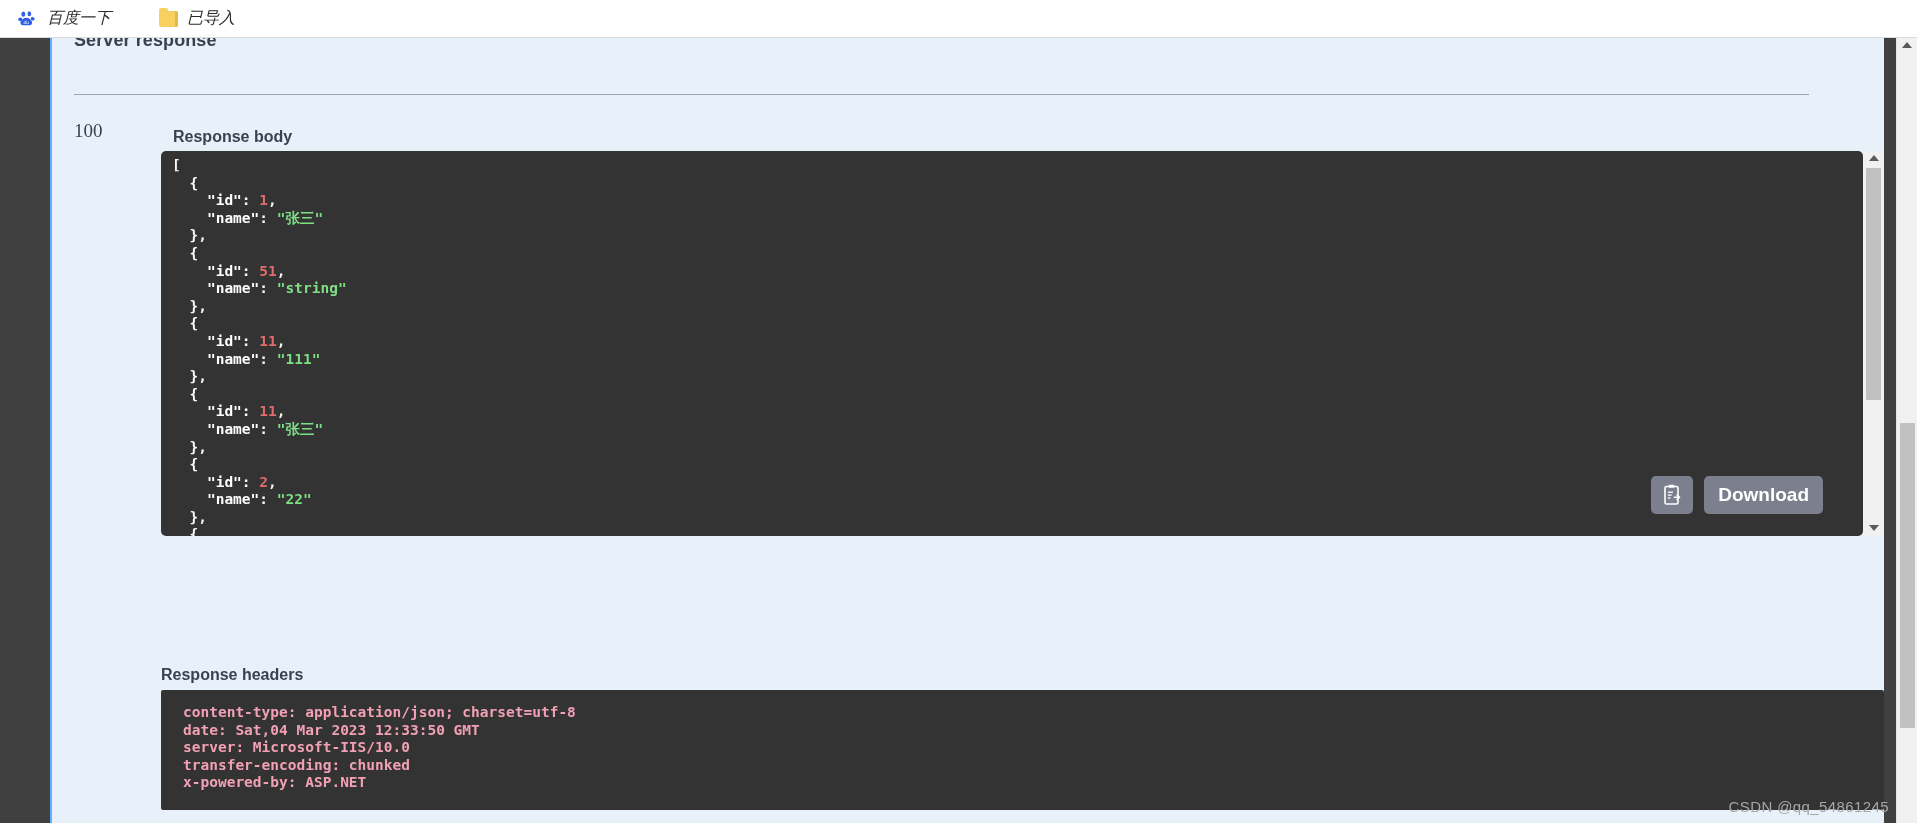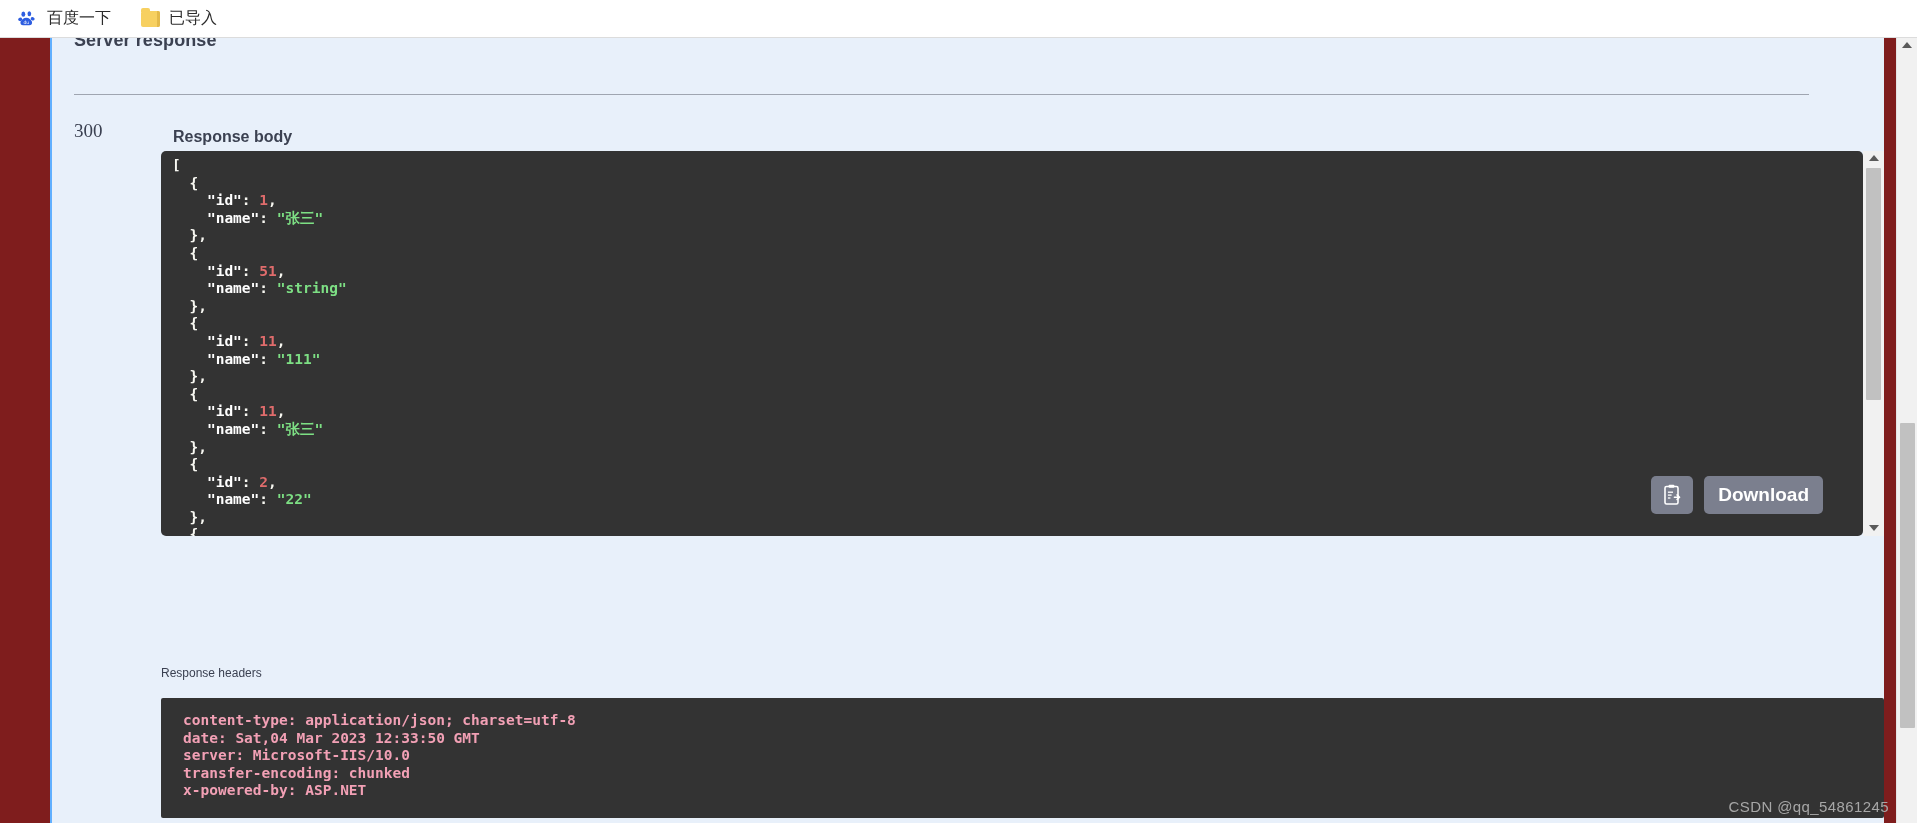--- a/index.html
+++ b/index.html
@@ -14,21 +14,22 @@
   
   #bookmarks-bar {
     position: absolute;
     left: 0; top: 0;
     width: 1917px; height: 38px;
     background: #ffffff;
     border-bottom: 1px solid #dcdcdc;
     display: flex;
     align-items: center;
     padding-left: 14px;
-    gap: 22px;
+    gap: 40px;
+    font-style: italic;
   }
   .bookmark {
     display: flex;
     align-items: center;
     gap: 9px;
     font-size: 16px;
     color: #2b2b2b;
     cursor: pointer;
     padding: 2px 4px;
     border-radius: 3px;
@@ -60,21 +61,21 @@
     width: 3px;
     background: #e3b94a;
     border-radius: 0 2px 2px 0;
   }
 
   
   #viewport {
     position: absolute;
     left: 0; top: 38px;
     width: 1917px; height: 785px;
-    background: #7f1d1d;
+    background: #404040;
     overflow: hidden;
   }
 
   
   #page-scrollbar {
     position: absolute;
     right: 0; top: 0;
     width: 21px; height: 785px;
     background: #f1f1f1;
     border-left: 1px solid #e4e4e4;
@@ -243,32 +244,31 @@
     font-weight: 700;
     font-family: "Liberation Sans", sans-serif;
     cursor: pointer;
     line-height: 38px;
   }
 
   
   #response-headers-label {
     position: absolute;
     left: 109px; top: 628px;
-    font-size: 12px;
-    font-weight: 400;
+    font-size: 16px;
+    font-weight: 700;
     color: #3b4151;
   }
   #headers-block {
     position: absolute;
     left: 109px; top: 652px;
     width: 1723px; height: 120px;
     background: #333333;
     border-radius: 2px;
     overflow: hidden;
-    margin-top: 8px;
   }
   #headers-code {
     position: absolute;
     left: 22px; top: 14px;
     margin: 0;
     font-family: "DejaVu Sans Mono", "Liberation Mono", monospace;
     font-size: 14.5px;
     line-height: 17.6px;
     font-weight: 700;
     color: #f2a0b5;
@@ -310,21 +310,21 @@
 </div>
 
 <div id="viewport">
 
   <div id="response-panel">
 
     <div id="server-response-title">Server response</div>
 
     <div id="head-divider"></div>
 
-    <div id="status-code">300</div>
+    <div id="status-code">100</div>
 
     <div id="response-body-label">Response body</div>
 
     <div id="body-block-wrap">
       <div id="body-block">
         <pre id="body-code"><span class="tok-punc">[
   {
     </span><span class="tok-key">"id"</span><span class="tok-punc">:</span><span class="tok-punc"> </span><span class="tok-num">1</span><span class="tok-punc">,
     </span><span class="tok-key">"name"</span><span class="tok-punc">:</span><span class="tok-punc"> </span><span class="tok-str">"张三"</span><span class="tok-punc">
   },

